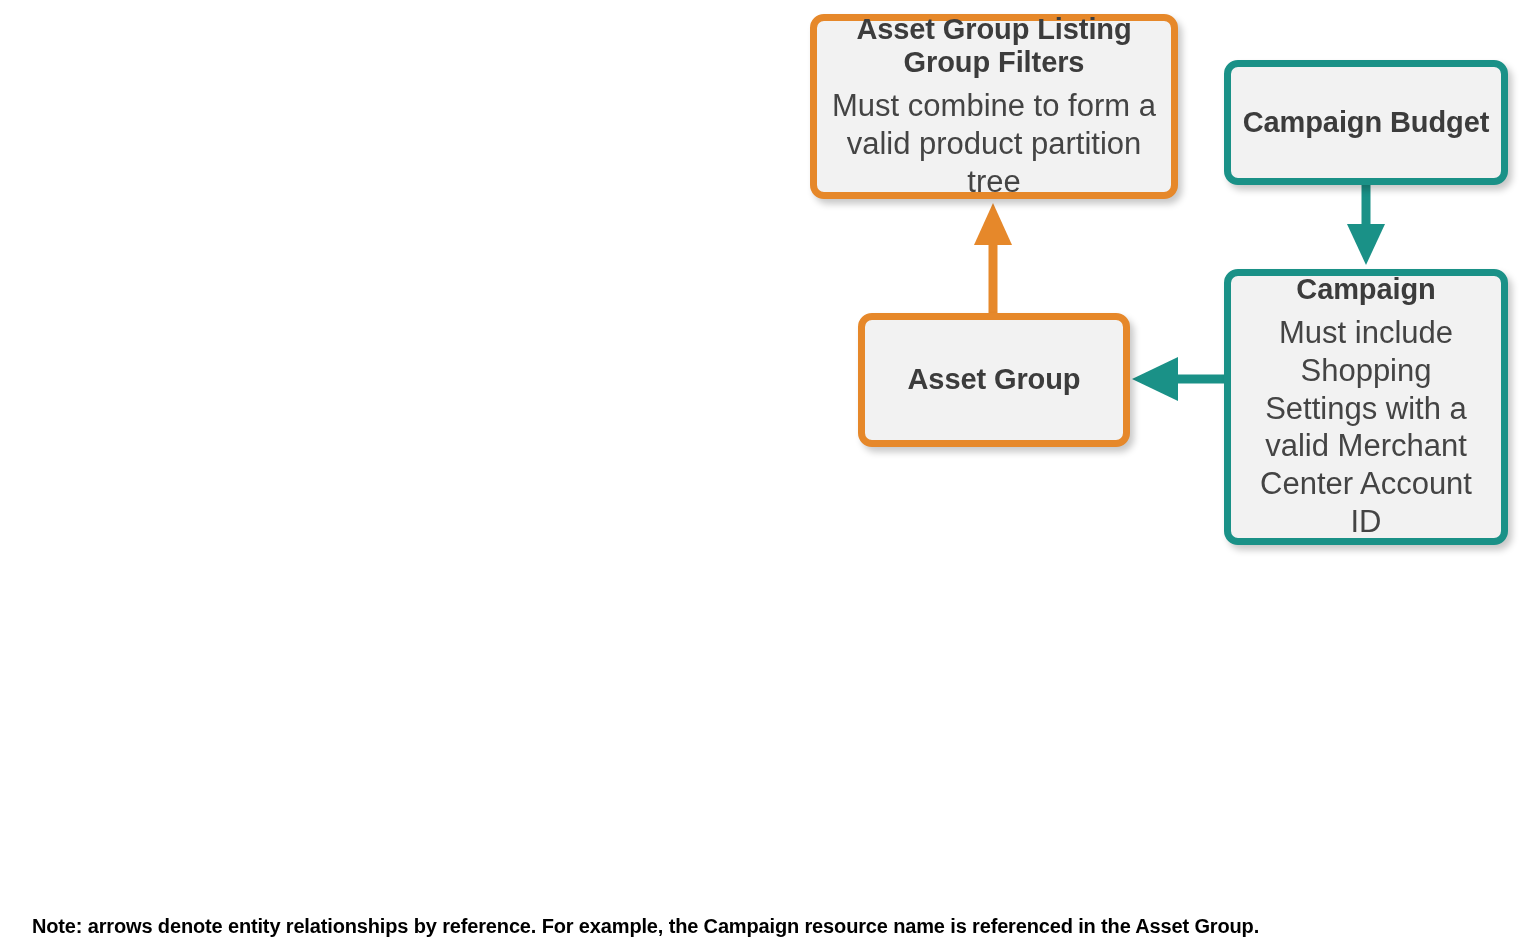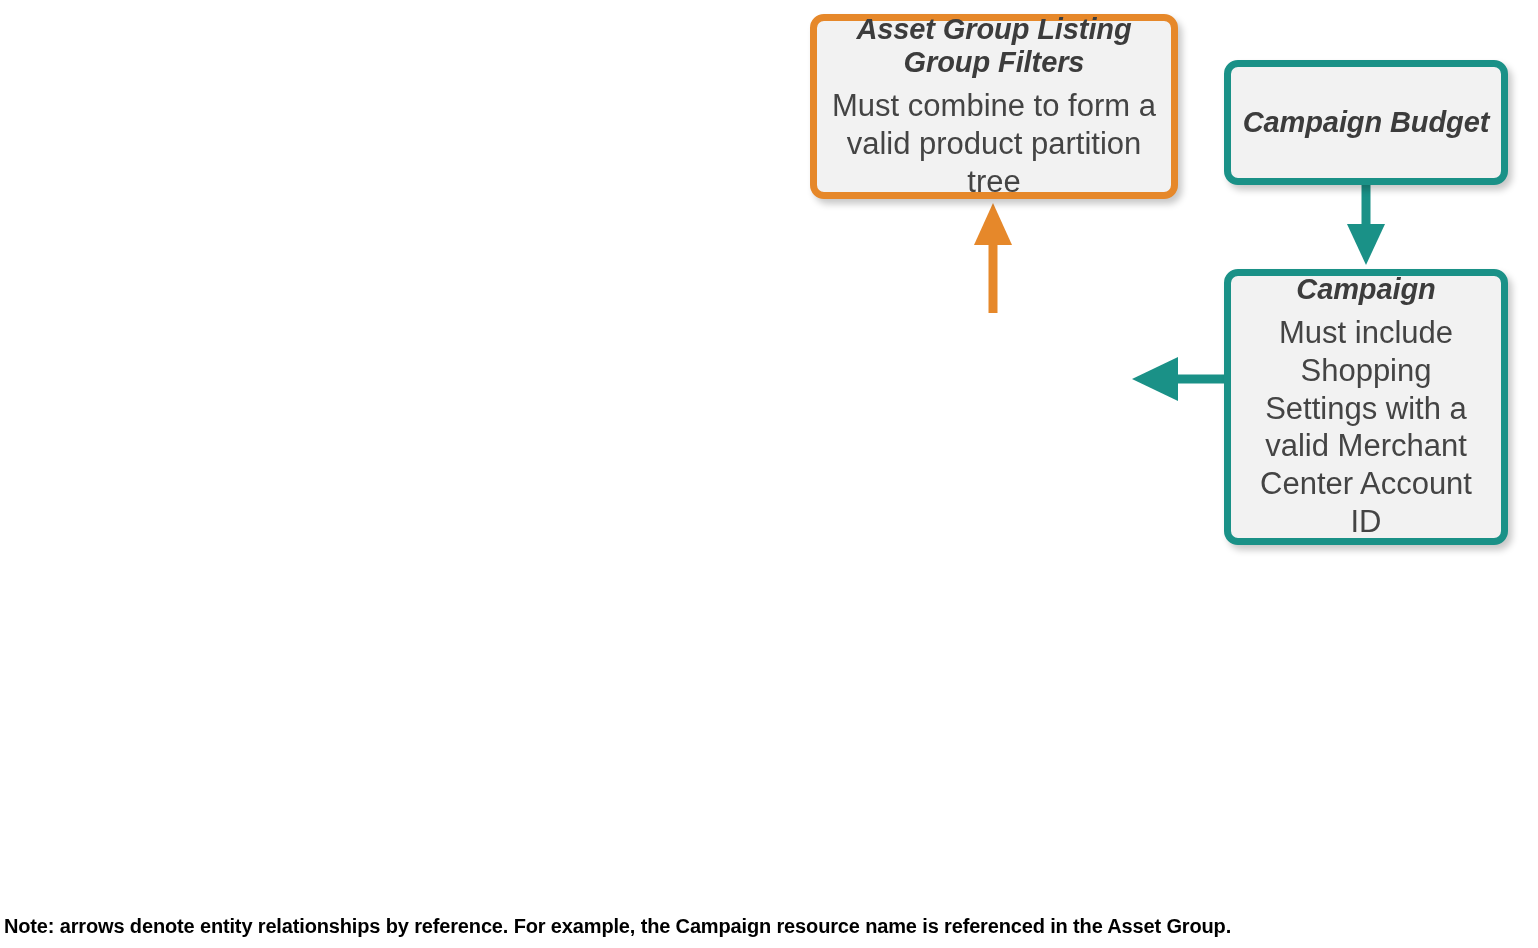--- a/index.html
+++ b/index.html
@@ -39,21 +39,20 @@
   }
   .node.orange { border: 7px solid #e6882a; }
   .node.teal   { border: 7px solid #1a9187; }
 
   .node-title {
     font-size: 29px;
     font-weight: bold;
     color: #3c3c3c;
     line-height: 1.16;
     letter-spacing: -0.1px;
-    font-style: italic;
   }
   .node-subtitle {
     font-size: 31px;
     font-weight: normal;
     color: #444444;
     line-height: 1.22;
     margin-top: 7px;
   }
 
   
@@ -79,21 +78,21 @@
     position: absolute;
     left: 0; top: 0;
     width: 1538px; height: 948px;
     z-index: 1;
     pointer-events: none;
   }
 
   
   #footer-note {
     position: absolute;
-    left: 4px;
+    left: 32px;
     top: 915px;
     font-size: 20px;
     font-weight: bold;
     color: #000000;
     letter-spacing: -0.15px;
     white-space: nowrap;
   }
 </style>
 </head>
 <body>
@@ -120,20 +119,23 @@
 
   <div class="node orange" id="node-listing-group-filters">
     <div class="node-title">Asset Group Listing Group Filters</div>
     <div class="node-subtitle">Must combine to form a valid product partition tree</div>
   </div>
 
   <div class="node teal" id="node-campaign-budget">
     <div class="node-title">Campaign Budget</div>
   </div>
 
+  <div class="node orange" id="node-asset-group">
+    <div class="node-title">Asset Group</div>
+  </div>
 
   <div class="node teal" id="node-campaign">
     <div class="node-title">Campaign</div>
     <div class="node-subtitle">Must include Shopping Settings with a valid Merchant Center Account ID</div>
   </div>
 
   <div id="footer-note">Note: arrows denote entity relationships by reference. For example, the Campaign resource name is referenced in the Asset Group.</div>
 
 </div>
 

